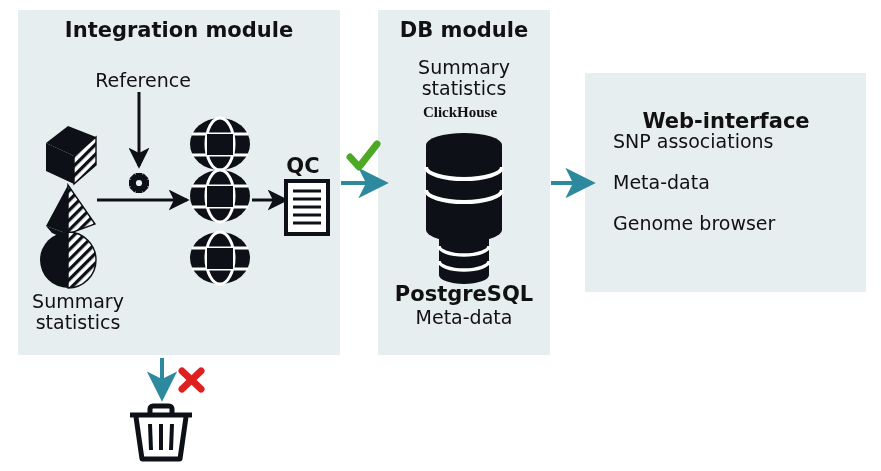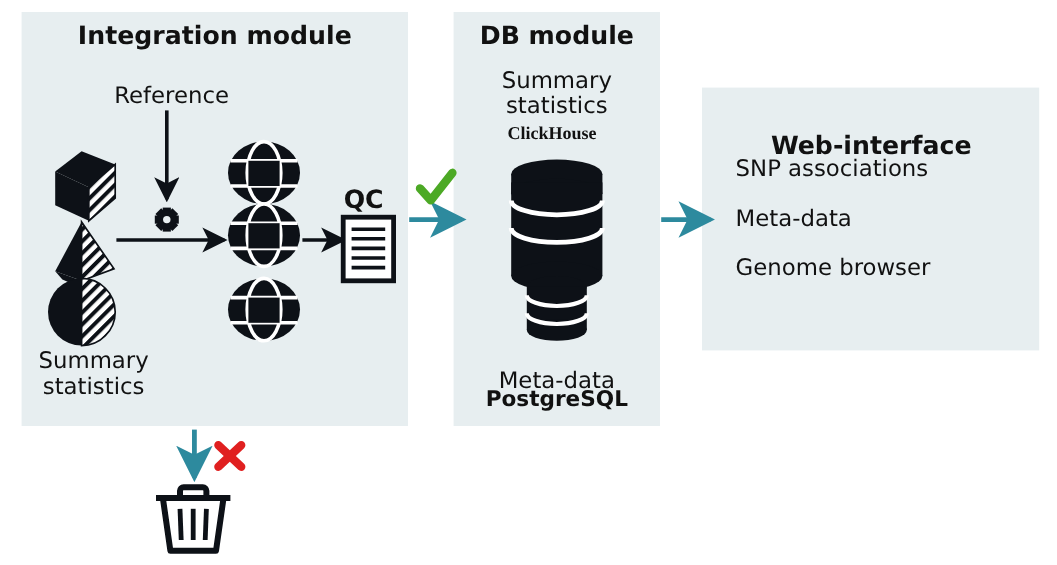--- a/index.html
+++ b/index.html
@@ -42,21 +42,21 @@
   #title-integration { left: 179px; top: 19px;  font-size: 21px; }
   #title-db          { left: 464px; top: 19px;  font-size: 21px; }
   #title-web         { left: 726px; top: 90px;  font-size: 21px; margin-top: 20px; }
 
   #label-reference   { left: 143px; top: 70px;  font-size: 19px; text-align: right; }
   #label-qc          { left: 303px; top: 155px; font-size: 21px; }
   #label-summary-1   { left: 78px;  top: 291px; font-size: 19px; }
 
   #db-summary        { left: 464px; top: 57px;  font-size: 19px; }
   #db-clickhouse     { left: 460px; top: 104px; font-size: 15px; font-family: Liberation Serif, serif; }
-  #db-postgres       { left: 464px; top: 283px; font-size: 18px; margin-top: 40px; }
+  #db-postgres       { left: 464px; top: 283px; font-size: 21px; }
   #db-metadata       { left: 464px; top: 307px; font-size: 19px; }
 
   .web-item {
     position: absolute;
     left: 613px;
     font-size: 19px;
     white-space: nowrap;
   }
   #web-item-0 { top: 130px; }
   #web-item-1 { top: 171px; }

